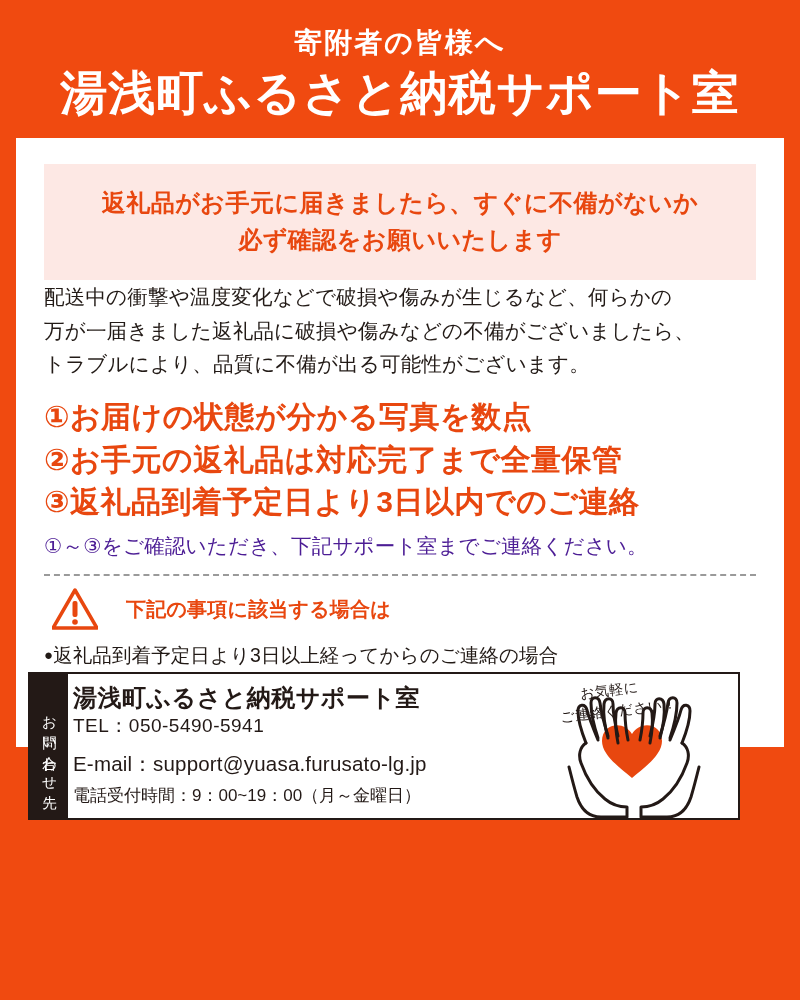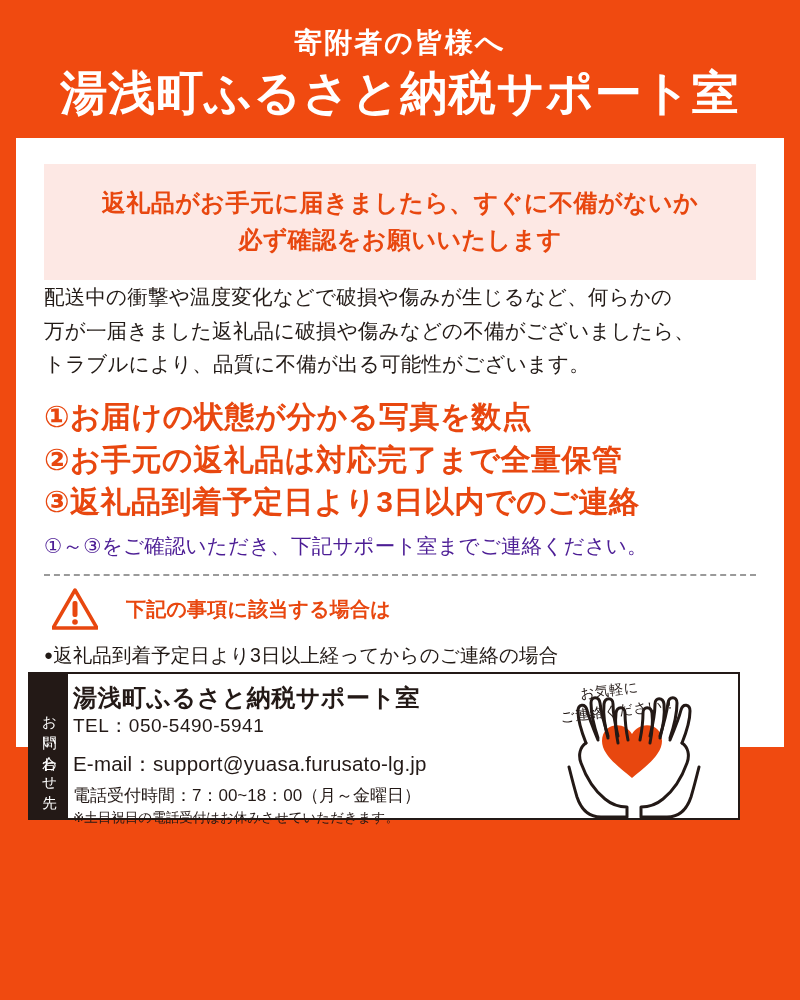--- a/index.html
+++ b/index.html
@@ -259,22 +259,21 @@
       <div><span class="dot">●</span><span>長期不在など、寄附者様のご都合によりお受け取りができなかった場合</span></div>
     </div>
   </div>
 
   <div class="contact">
     <div class="contact-tab">お問い合わせ先</div>
     <div class="contact-body">
       <div class="org">湯浅町ふるさと納税サポート室</div>
       <div class="tel">TEL：050-5490-5941</div>
       <div class="mail">E-mail：support@yuasa.furusato-lg.jp</div>
-      <div class="hours">電話受付時間：7：00~18：00（月～金曜日）</div>
-      <div class="hours-note">※土日祝日の電話受付はお休みさせていただきます。</div>
+      <div class="hours">電話受付時間：9：00~19：00（月～金曜日）</div>
 
       <div class="illus">
         <div class="bubble1">お気軽に</div>
         <div class="bubble2">ご連絡ください！</div>
         <svg width="196" height="140" viewBox="0 0 196 140" aria-hidden="true" style="position:absolute;left:0;top:0;">
           <path d="M96 56 c-8 -14 -30 -11 -30 7 0 15 20 28 30 37 10 -9 30 -22 30 -37 0 -18 -22 -21 -30 -7 z" fill="#e8470f"></path>
           <g fill="none" stroke="#231916" stroke-width="3" stroke-linecap="round" stroke-linejoin="round">
             <path d="M62 62 c-5 -12 -9 -22 -11 -30 -2 -7 -9 -6 -9 1 0 9 4 22 8 32"></path>
             <path d="M72 58 c-4 -13 -7 -25 -8 -33 -1 -7 -9 -7 -9 0 0 10 3 23 7 35"></path>
             <path d="M82 58 c-3 -12 -5 -24 -5 -32 0 -7 -8 -7 -9 0 -1 10 1 23 4 34"></path>

